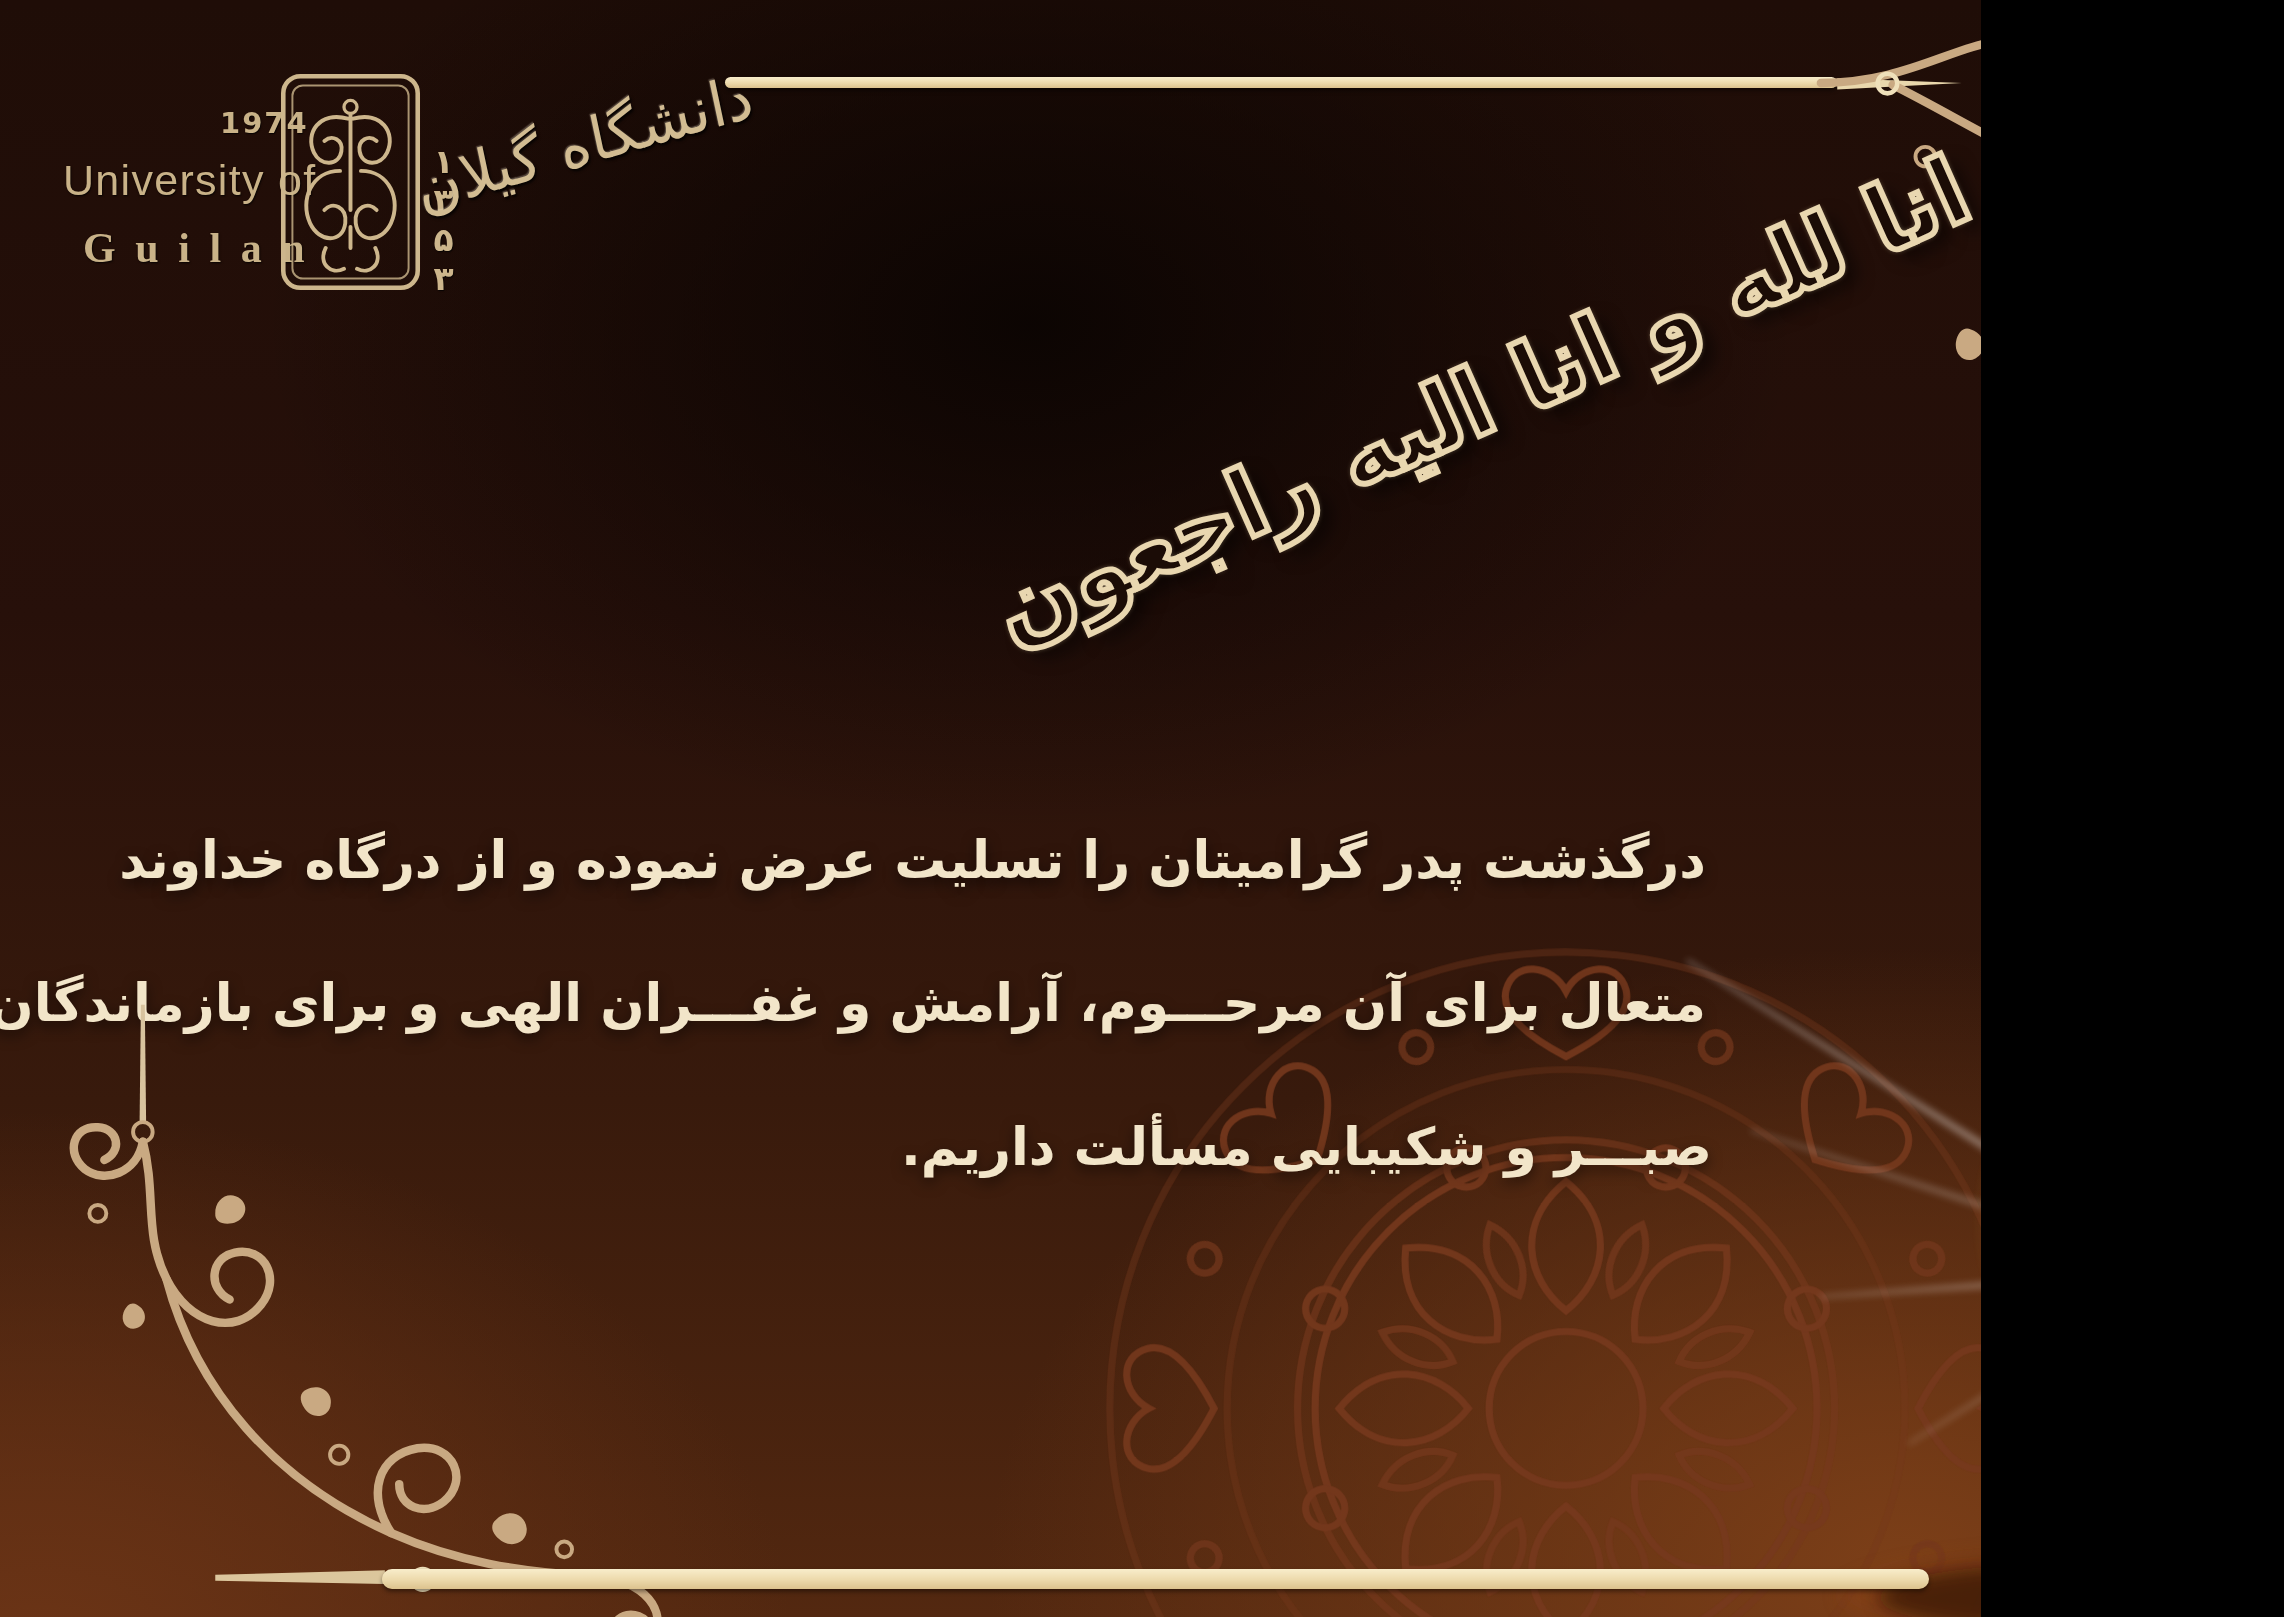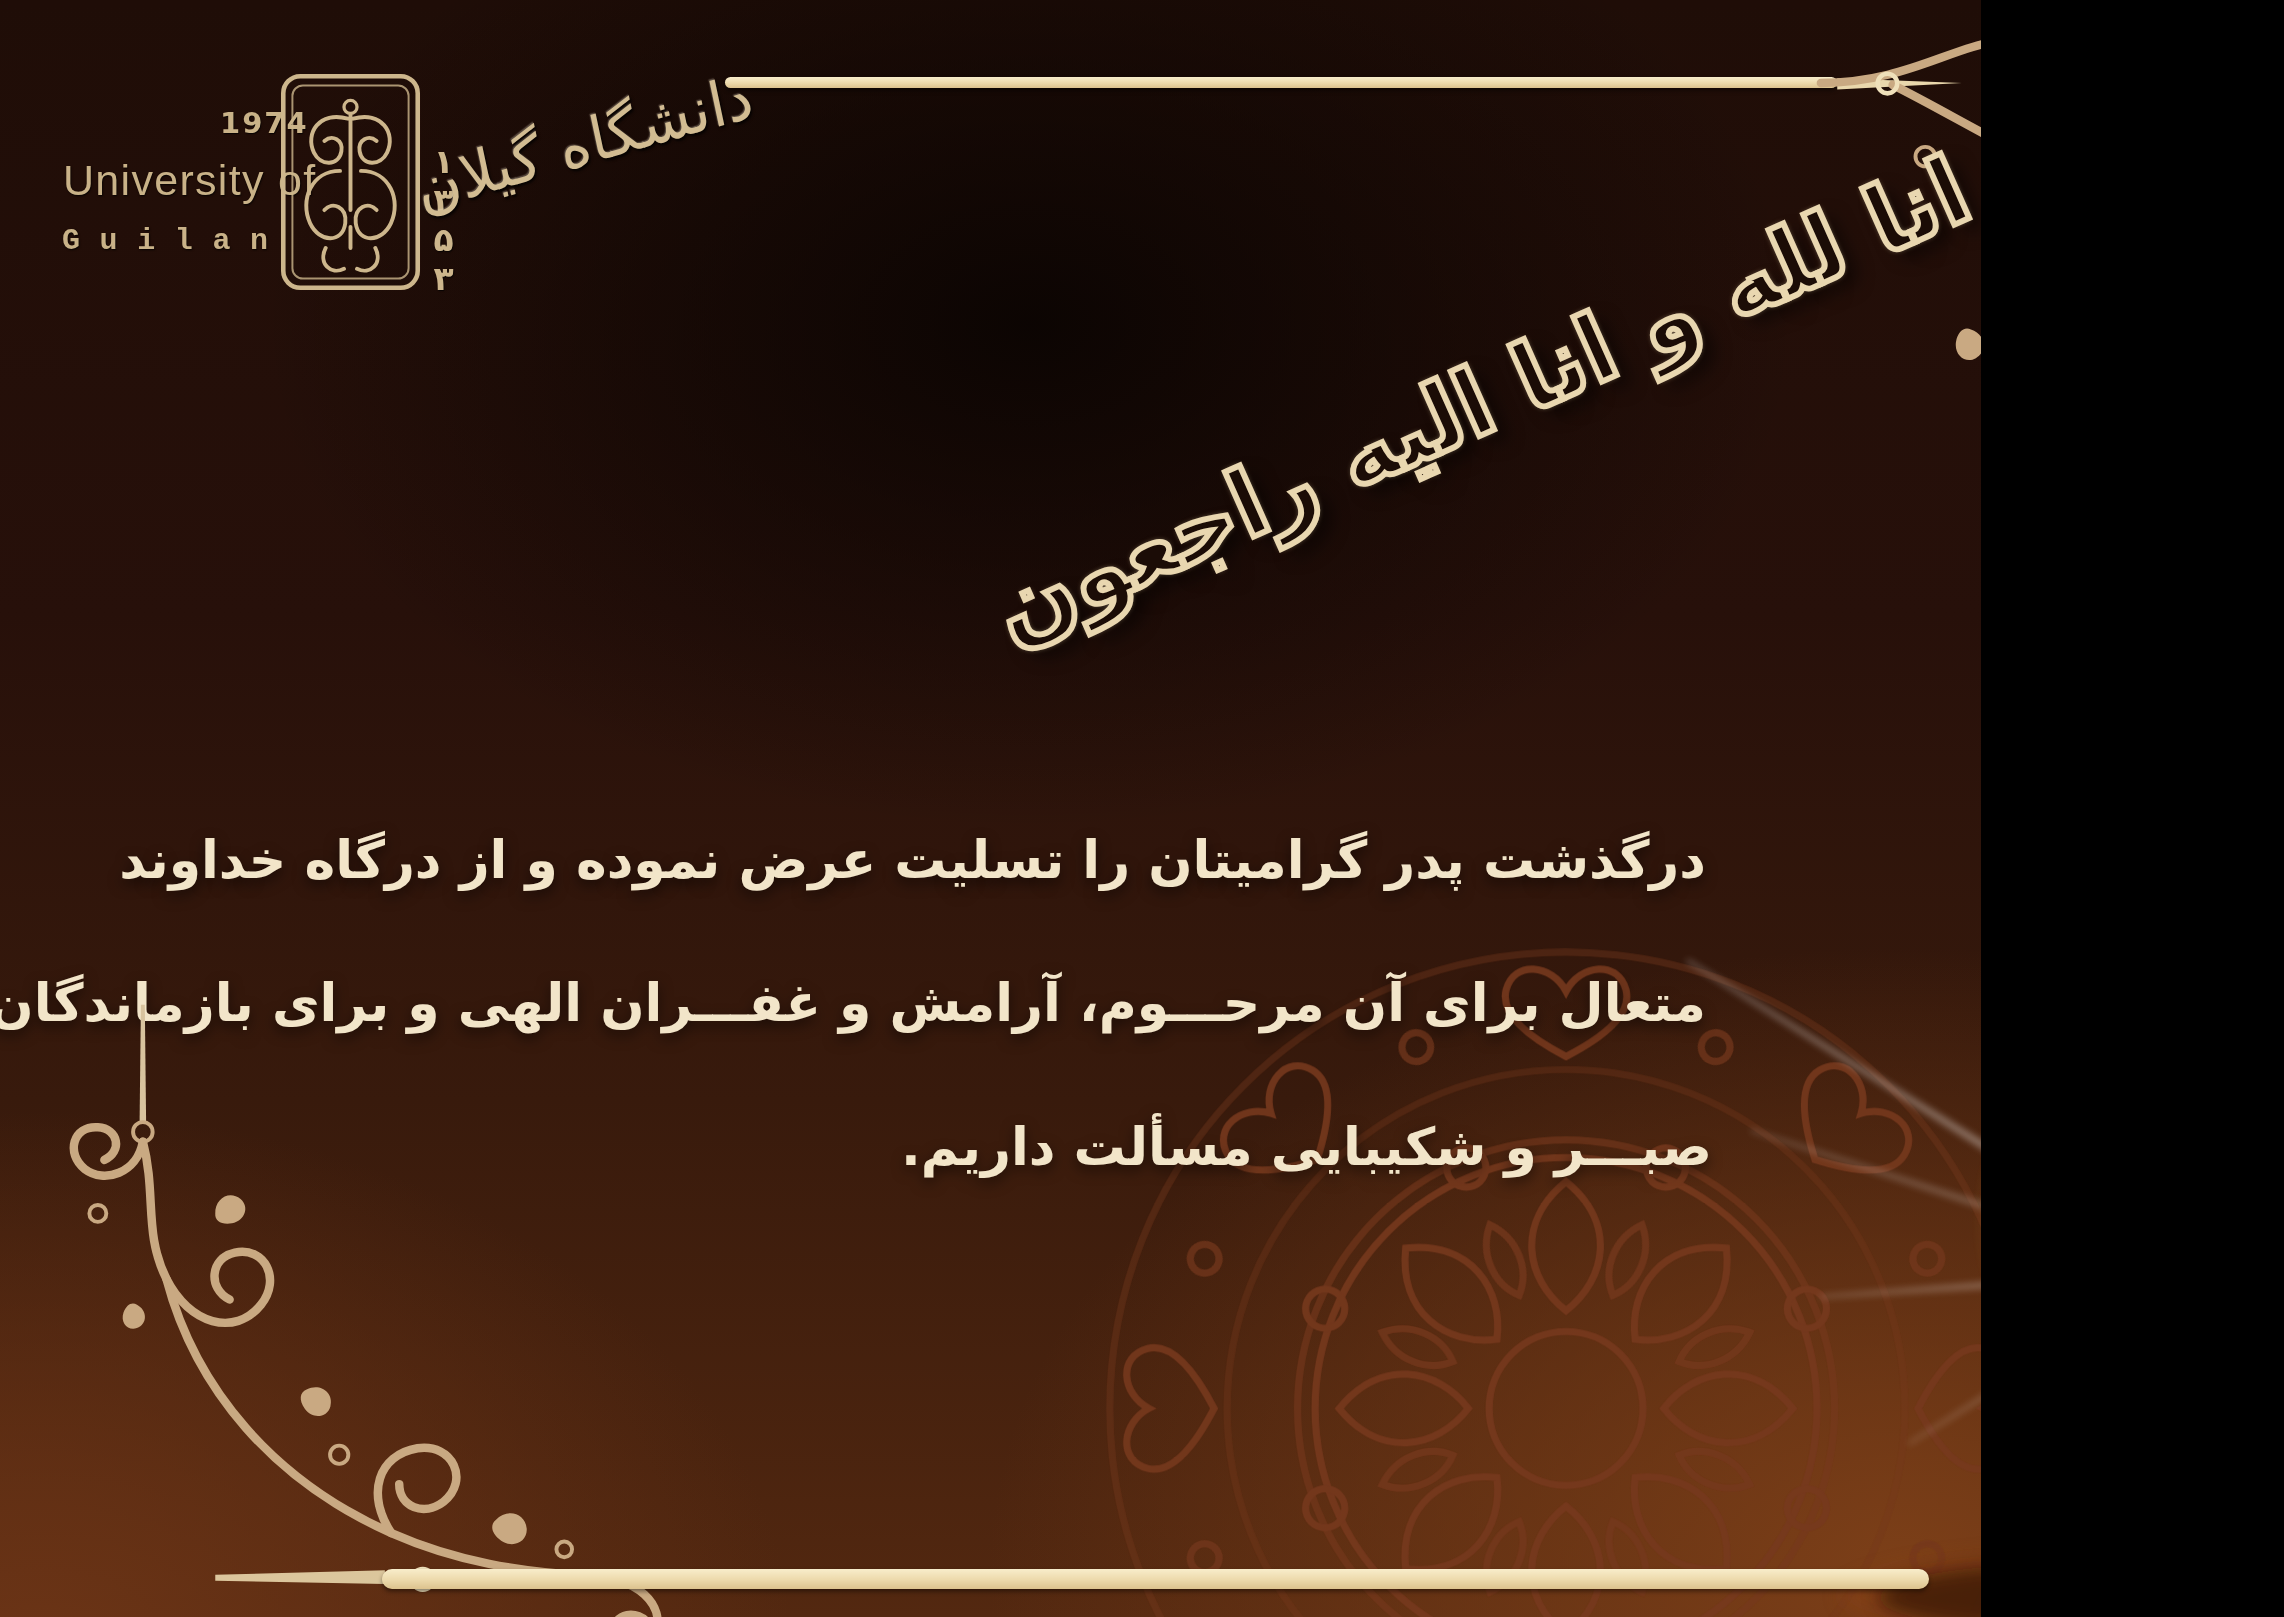--- a/index.html
+++ b/index.html
@@ -12,21 +12,21 @@
       radial-gradient(ellipse 1239px 815px at 52% 20%, rgba(10,4,2,.92) 0%, rgba(10,4,2,0) 62%),
       radial-gradient(ellipse 1631px 1109px at 96% 97%, #7c3f18 0%, rgba(124,63,24,0) 56%),
       radial-gradient(ellipse 1370px 978px at 2% 102%, #6b3416 0%, rgba(107,52,22,0) 55%),
       linear-gradient(180deg,#1f0d07 0%,#27100a 38%,#381a0c 68%,#532810 100%);
   }
   .abs{position:absolute;}
   .fa{direction:rtl;unicode-bidi:isolate;white-space:nowrap;}
   
   .logo-year{left:220px;top:106px;font-size:29px;font-weight:bold;letter-spacing:2px;color:#c9b288;text-shadow:0.7px 1.3px 1.3px rgba(0,0,0,.8);}
   .logo-en1{left:63px;top:136px;font-size:43px;letter-spacing:1.3px;color:#c9b288;font-family:"Liberation Sans",sans-serif;text-shadow:0.7px 1.3px 2px rgba(0,0,0,.8);margin-top:20px;}
-  .logo-en2{left:62px;top:224px;font-size:30px;font-weight:bold;letter-spacing:19.6px;color:#c9b288;font-family:Liberation Mono, monospace;text-shadow:0.7px 1.3px 2px rgba(0,0,0,.8);}
+  .logo-en2{left:83px;top:224px;font-size:42px;font-weight:bold;letter-spacing:19.6px;color:#c9b288;font-family:Liberation Serif, serif;text-shadow:0.7px 1.3px 2px rgba(0,0,0,.8);}
   .logo-year-fa{left:424px;top:142px;font-size:33px;font-weight:bold;color:#cdb68c;writing-mode:vertical-rl;text-orientation:upright;letter-spacing:2.6px;text-shadow:0.7px 1.3px 1.3px rgba(0,0,0,.8);}
   .logo-name-fa{left:417px;top:155px;font-size:61px;color:#d2bc92;transform:rotate(-16deg) skewX(-4deg);transform-origin:0 50%;text-shadow:1.3px 2.6px 2.6px rgba(0,0,0,.75), -0.7px -1.3px 1.3px rgba(255,243,214,.3);}
   
   .rule{background:linear-gradient(180deg,#f8edcb 0%,#ecd9ab 55%,#dcc28e 100%);box-shadow:0 2.6px 4.6px rgba(0,0,0,.45);}
   .rule-top{left:725px;top:77px;width:1112px;height:11px;border-radius:5.9px;}
   .rule-bottom{left:382px;top:1569px;width:1547px;height:20px;border-radius:10.4px;}
   
   .calligraphy{
     left:1552px;top:222px;width:430px;
     font-size:93px;font-weight:bold;line-height:1.1;text-align:center;

